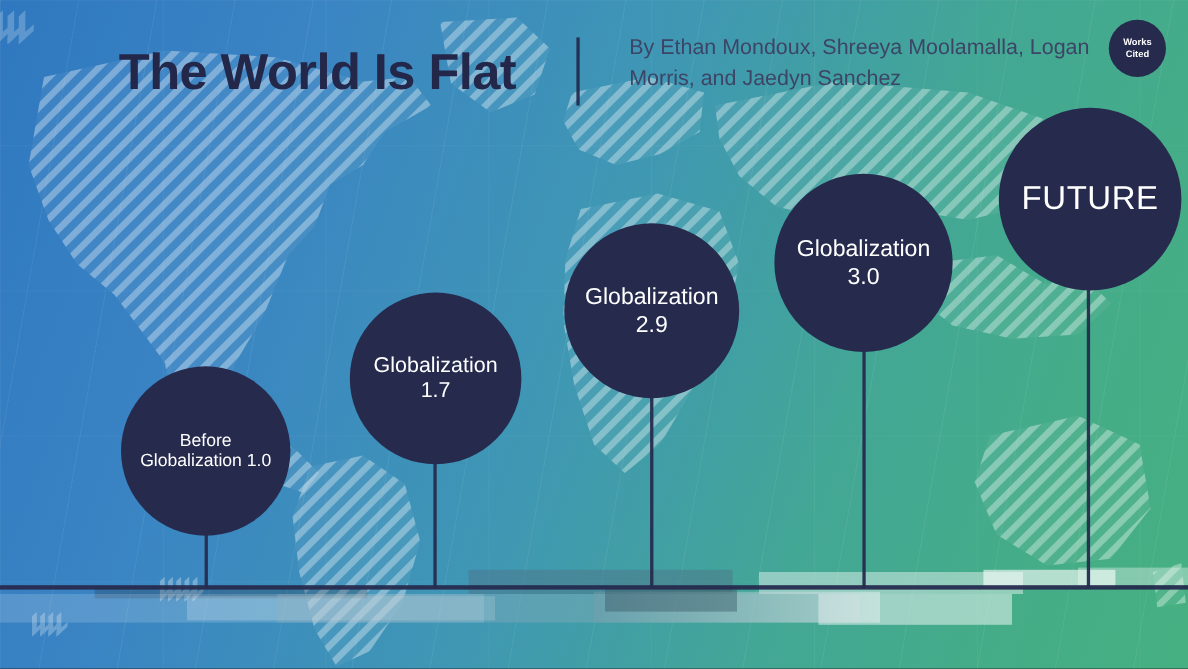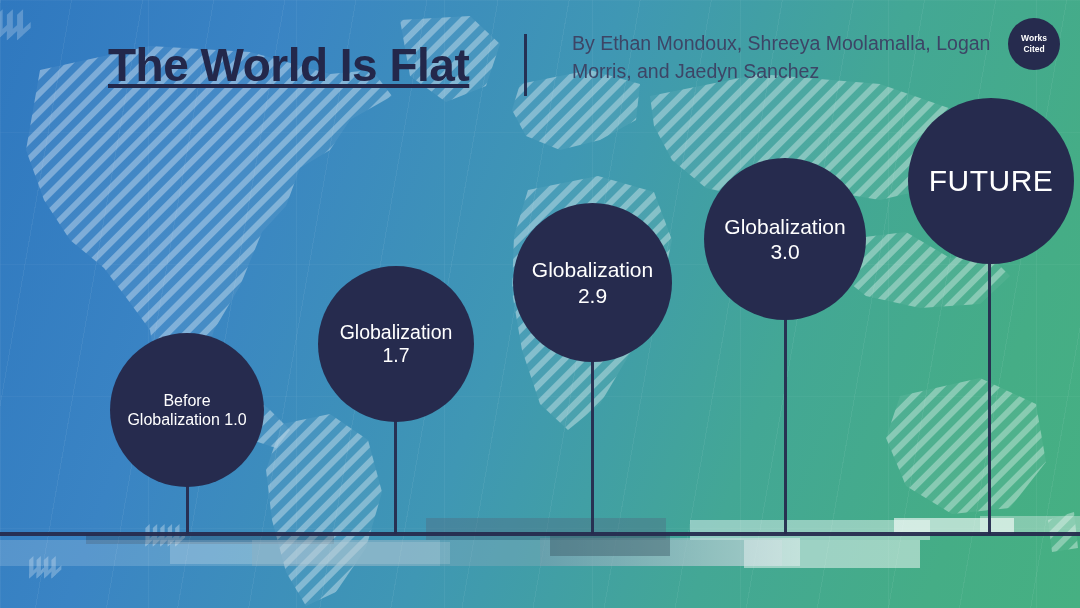--- a/index.html
+++ b/index.html
@@ -22,21 +22,21 @@
     background-image:repeating-linear-gradient(100deg,rgba(255,255,255,.55) 0 1px,transparent 1px 70px);}
   
   .chev{position:absolute;opacity:.22;}
   .chev span{display:inline-block;width:16px;height:30px;margin-right:-4px;
     border-left:7px solid #fff;border-bottom:7px solid #fff;transform:skewY(-42deg);}
   .chev.c1{left:-6px;top:6px;transform:scale(.85);}
   .chev.c2{left:134px;top:517px;transform:scale(.62);opacity:.30;}
   .chev.c3{left:20px;top:549px;transform:scale(.62);opacity:.26;}
   
   .title{position:absolute;left:108px;top:38px;font-size:46px;font-weight:bold;
-    color:#23284b;letter-spacing:-.5px;white-space:nowrap;text-decoration:underline;}
+    color:#23284b;letter-spacing:-.5px;white-space:nowrap;}
   .divider{position:absolute;left:524px;top:34px;width:3px;height:62px;background:#23284b;opacity:.92;}
   .byline{position:absolute;left:553px;top:30px;width:420px;font-size:19.5px;line-height:1.42;
     color:#3d4566;margin-left:19px;}
   
   .works{position:absolute;left:1008px;top:18px;width:52px;height:52px;border-radius:50%;
     background:#262b4e;display:flex;flex-direction:column;align-items:center;justify-content:center;
     color:#fff;font-size:8.5px;font-weight:bold;line-height:1.25;text-align:center;}
   
   .baseline{position:absolute;left:0;top:532px;width:1080px;height:4px;background:#262b4e;opacity:.95;}
   .bar{position:absolute;}

